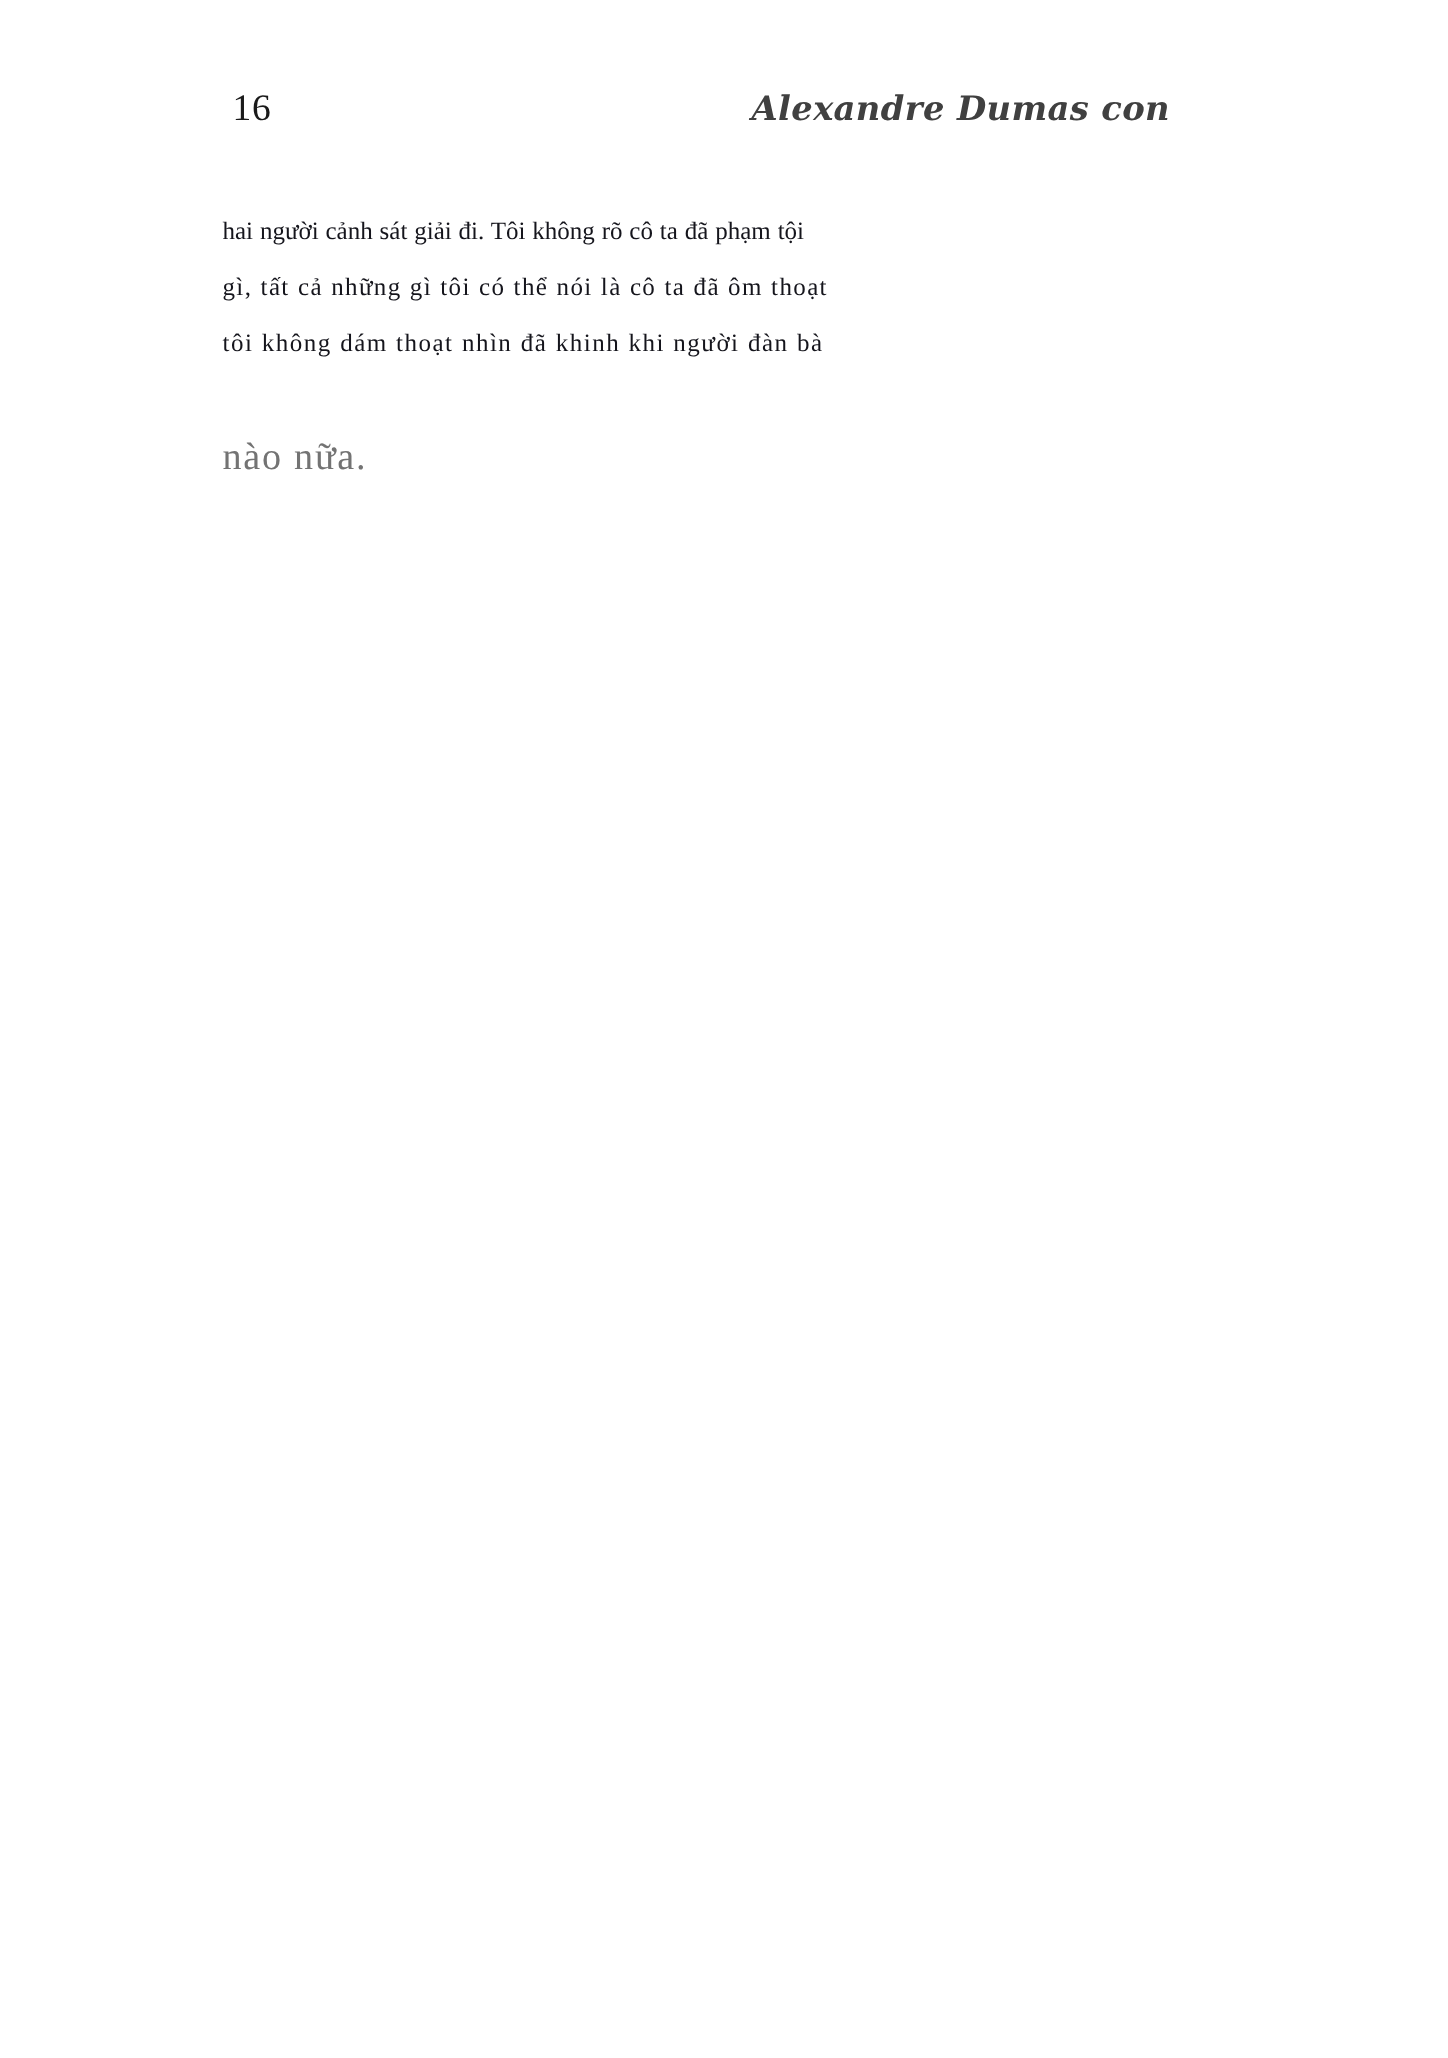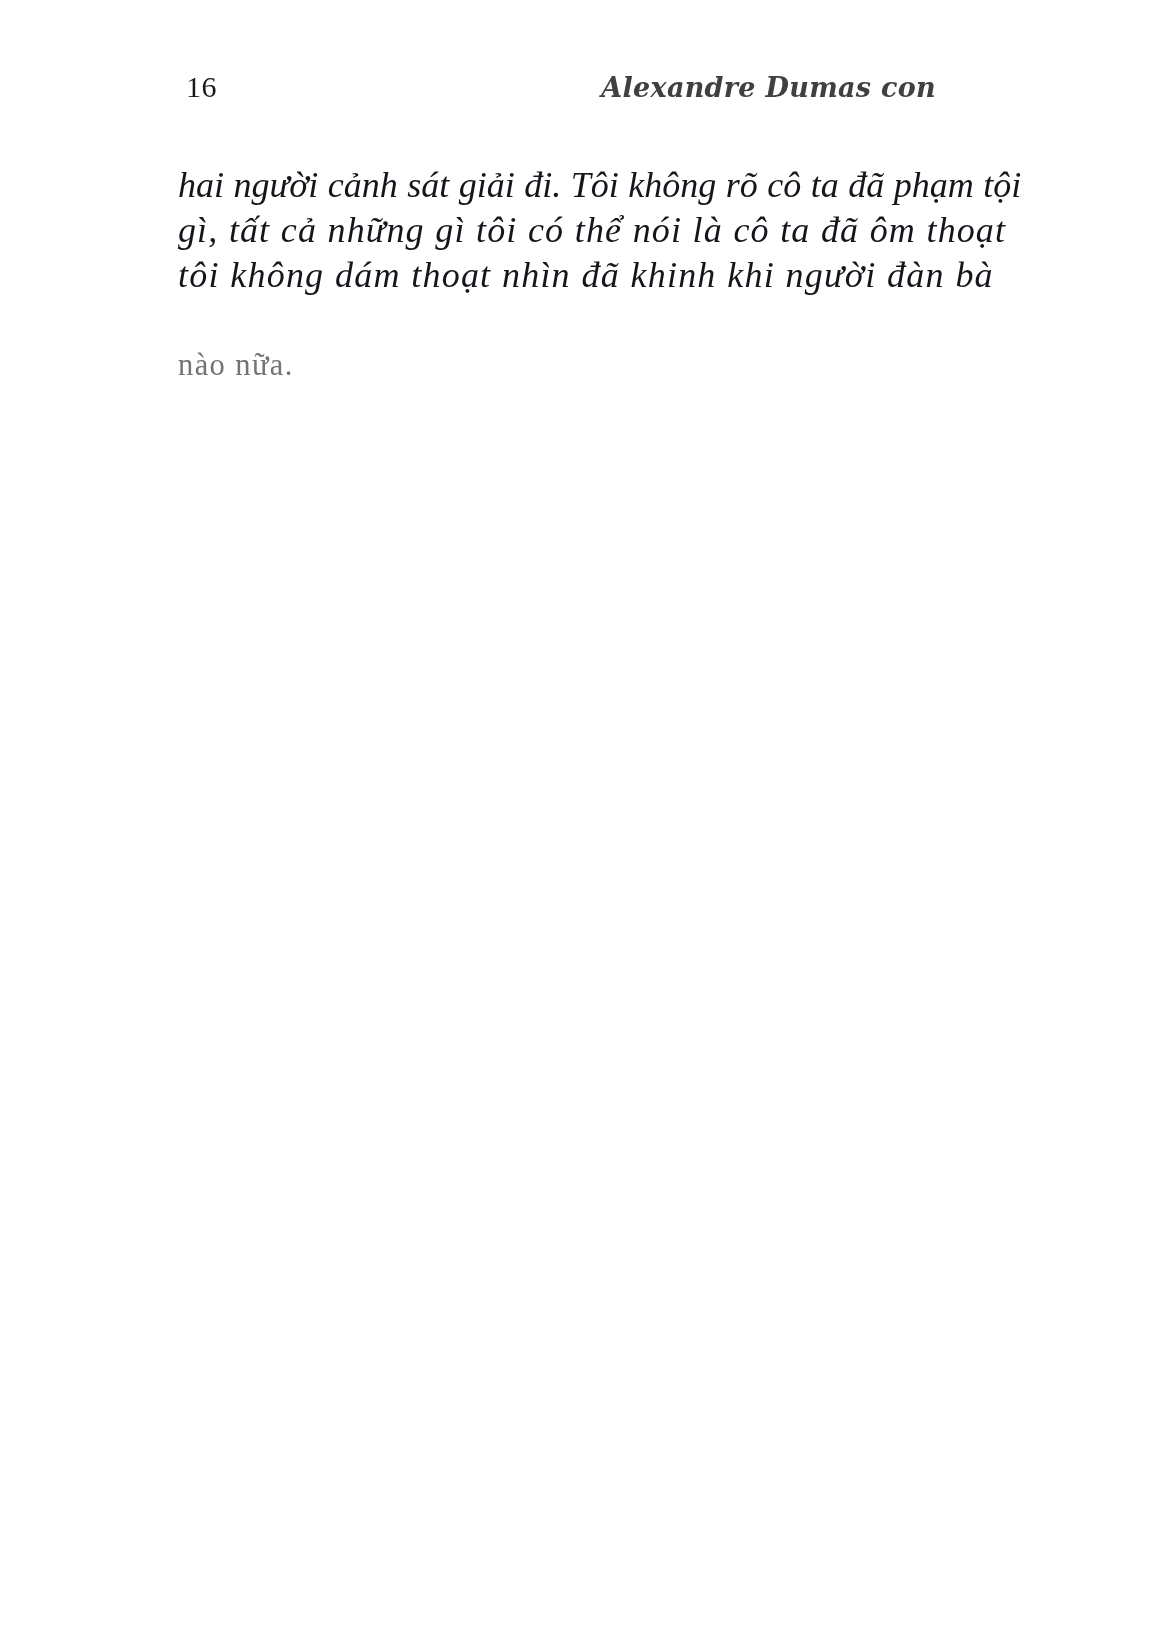--- a/index.html
+++ b/index.html
@@ -53,28 +53,27 @@
     box-sizing: border-box;
   }
   .body-block {
     position: absolute;
     top: 163px;
     left: 178px;
     width: 775px;
   }
   .para {
     margin: 0;
-    font-size: 36px;
+    font-size: 20px;
     line-height: 45px;
     text-align: justify;
     text-justify: inter-word;
     font-family: "Liberation Serif", serif;
     color: #15151c;
     word-spacing: 0.5px;
-    font-style: italic;
   }
   .para::after {
     content: "";
     display: inline-block;
     width: 100%;
   }
   .last-line {
     margin: 0;
     font-size: 30.5px;
     line-height: 45px;

